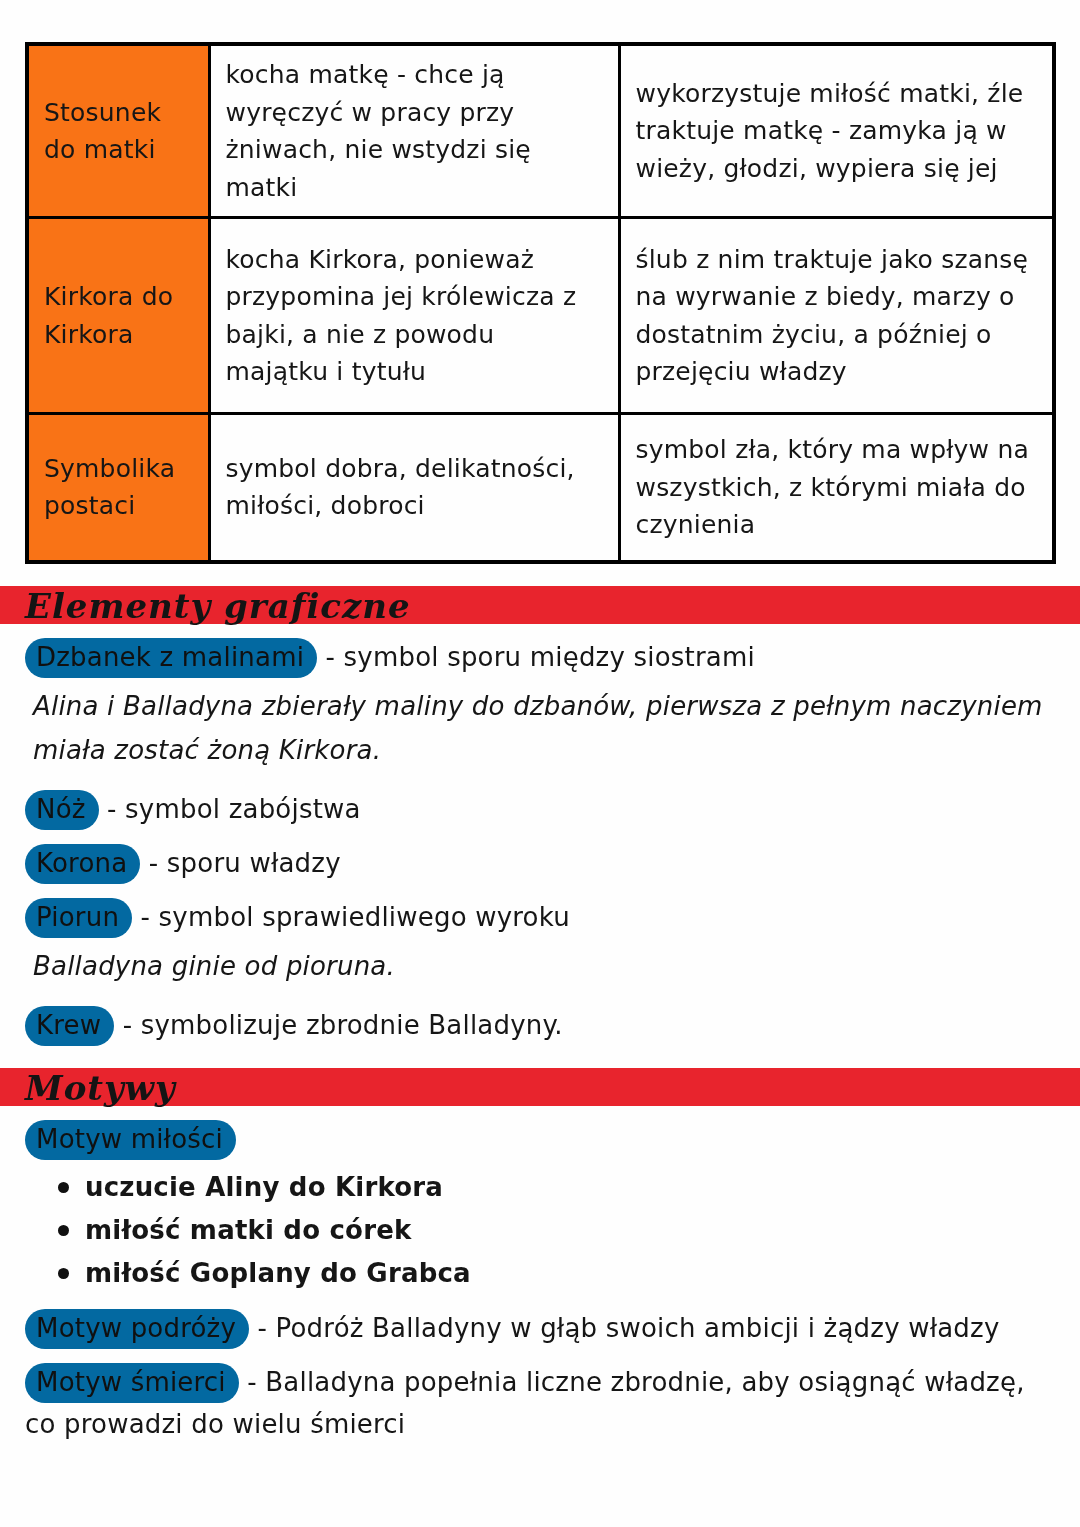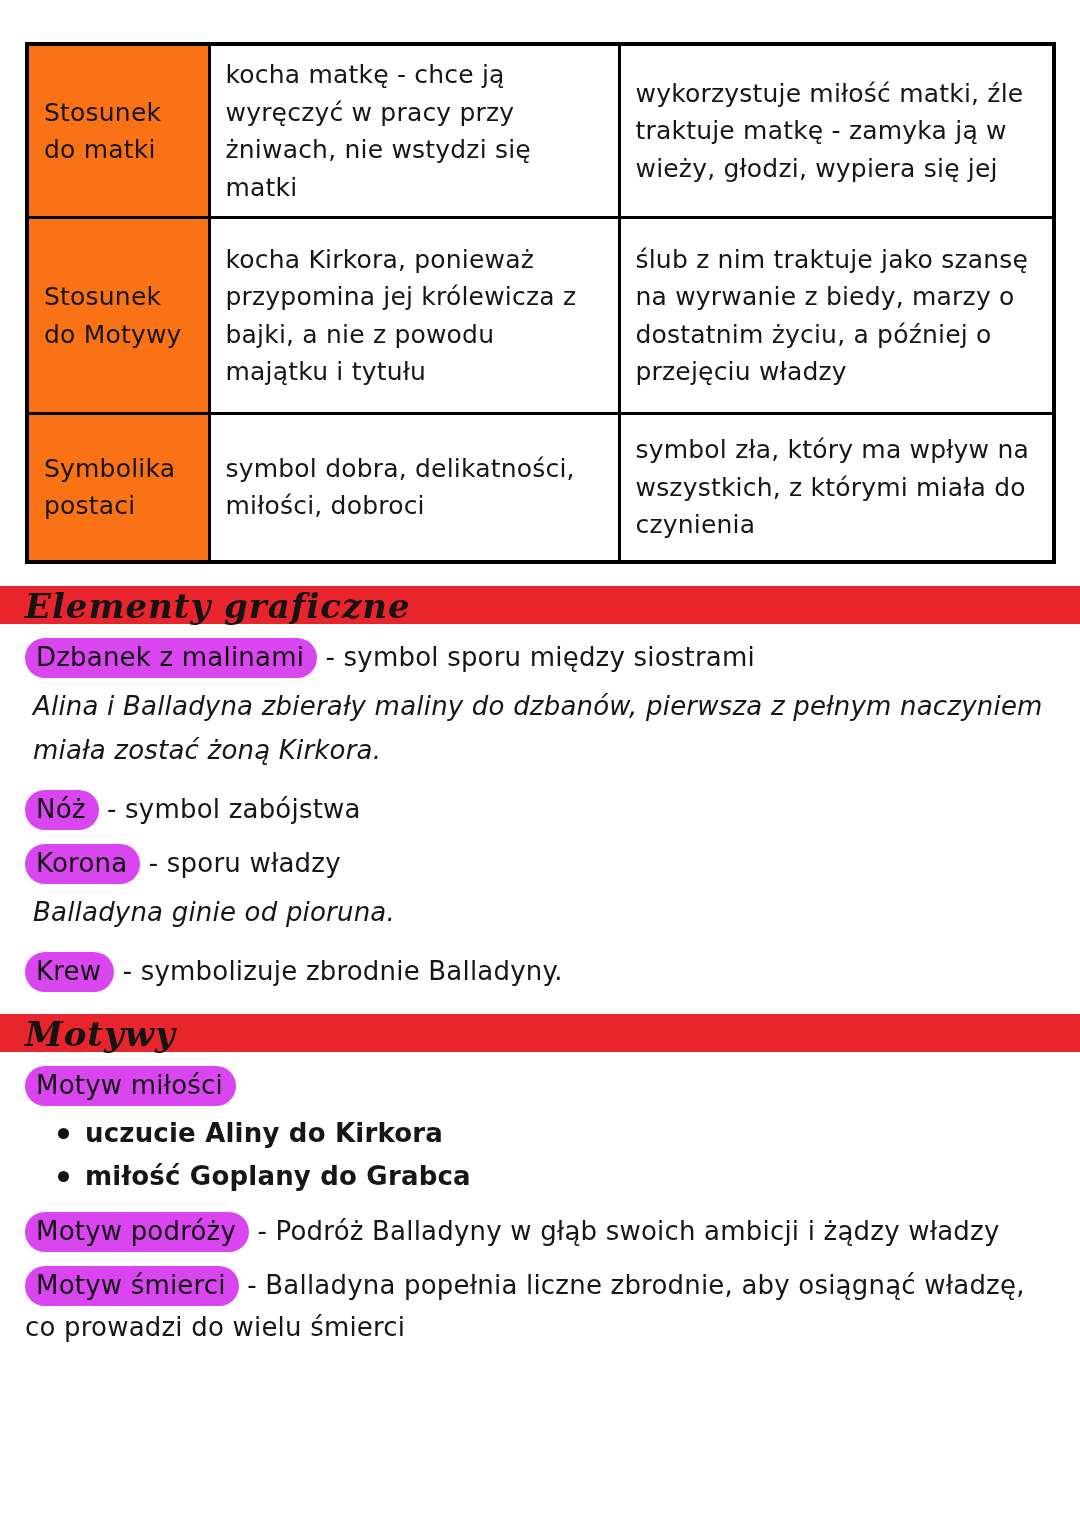--- a/index.html
+++ b/index.html
@@ -60,21 +60,21 @@
 
   
   .termline {
     margin: 12px 0 6px;
     font-size: 26px;
     line-height: 42px;
     letter-spacing: 0.2px;
   }
   .pill {
     display: inline-block;
-    background: #d946ef;
+    background: #0369a1;
     color: #101010;
     border-radius: 20px;
     padding: 0 13px 2px 11px;
     line-height: 38px;
   }
   .desc {
     margin: 4px 8px 16px;
     font-size: 26px;
     line-height: 44px;
     letter-spacing: 0.2px;
@@ -115,21 +115,21 @@
       <col style="width:410px">
       <col style="width:435px">
     </colgroup>
     <tbody>
       <tr class="r1">
         <td class="rowhead">Stosunek do matki</td>
         <td>kocha matkę - chce ją wyręczyć w pracy przy żniwach, nie wstydzi się matki</td>
         <td>wykorzystuje miłość matki, źle traktuje matkę - zamyka ją w wieży, głodzi, wypiera się jej</td>
       </tr>
       <tr class="r2">
-        <td class="rowhead">Stosunek do Motywy</td>
+        <td class="rowhead">Kirkora do Kirkora</td>
         <td>kocha Kirkora, ponieważ przypomina jej królewicza z bajki, a nie z powodu majątku i tytułu</td>
         <td>ślub z nim traktuje jako szansę na wyrwanie z biedy, marzy o dostatnim życiu, a później o przejęciu władzy</td>
       </tr>
       <tr class="r3">
         <td class="rowhead">Symbolika postaci</td>
         <td>symbol dobra, delikatności, miłości, dobroci</td>
         <td>symbol zła, który ma wpływ na wszystkich, z którymi miała do czynienia</td>
       </tr>
     </tbody>
   </table>
@@ -149,39 +149,44 @@
     <p class="termline">
       <span class="pill">Nóż</span>
       <span>- symbol zabójstwa</span>
     </p>
 
     <p class="termline">
       <span class="pill">Korona</span>
       <span>- sporu władzy</span>
     </p>
 
+    <p class="termline">
+      <span class="pill">Piorun</span>
+      <span>- symbol sprawiedliwego wyroku</span>
+    </p>
     <p class="desc">Balladyna ginie od pioruna.</p>
 
     <p class="termline">
       <span class="pill">Krew</span>
       <span>- symbolizuje zbrodnie Balladyny.</span>
     </p>
   </div>
 
   <div class="band">
     <span class="script">Motywy</span>
   </div>
 
   <div>
 
     <p class="termline">
       <span class="pill">Motyw miłości</span>
     </p>
     <ul class="bullets">
       <li>uczucie Aliny do Kirkora</li>
+      <li>miłość matki do córek</li>
       <li>miłość Goplany do Grabca</li>
     </ul>
 
     <p class="termline">
       <span class="pill">Motyw podróży</span>
       <span>- Podróż Balladyny w głąb swoich ambicji i żądzy władzy</span>
     </p>
 
     <p class="termline">
       <span class="pill">Motyw śmierci</span>

